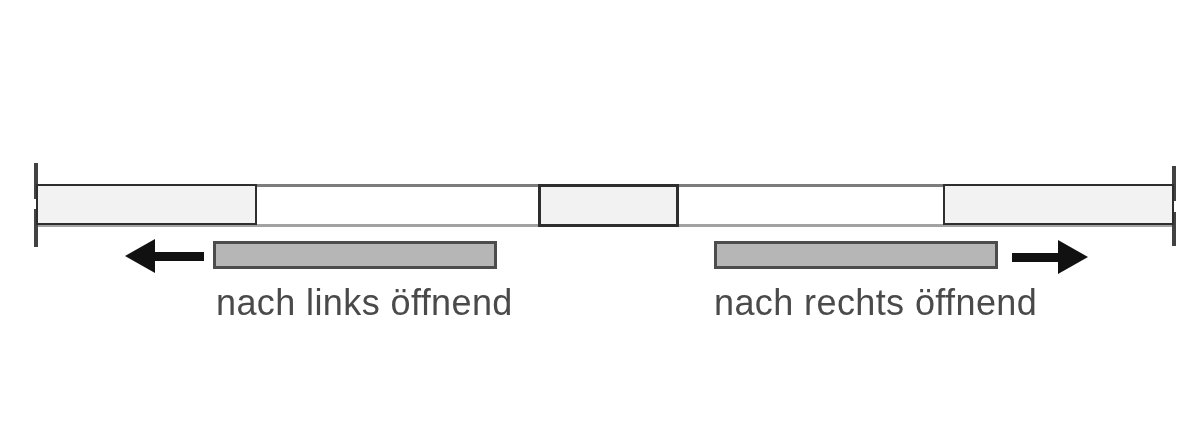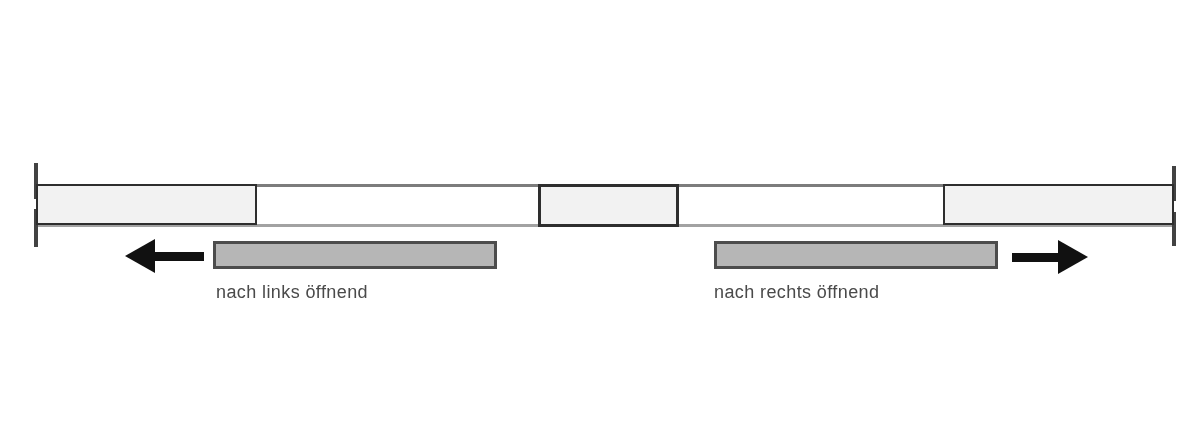--- a/index.html
+++ b/index.html
@@ -63,21 +63,21 @@
     left: 1058px; top: 240px;
     border-top: 17px solid transparent;
     border-bottom: 17px solid transparent;
     border-left: 30px solid #111111;
   }
 
   
   .dir-label {
     position: absolute;
     top: 282px;
-    font-size: 18px;
+    font-size: 36px;
     letter-spacing: 0.4px;
     color: #4a4a4a;
     white-space: nowrap;
   }
   .label-left  { left: 216px; }
   .label-right { left: 714px; }
 </style>
 </head>
 <body>
 

